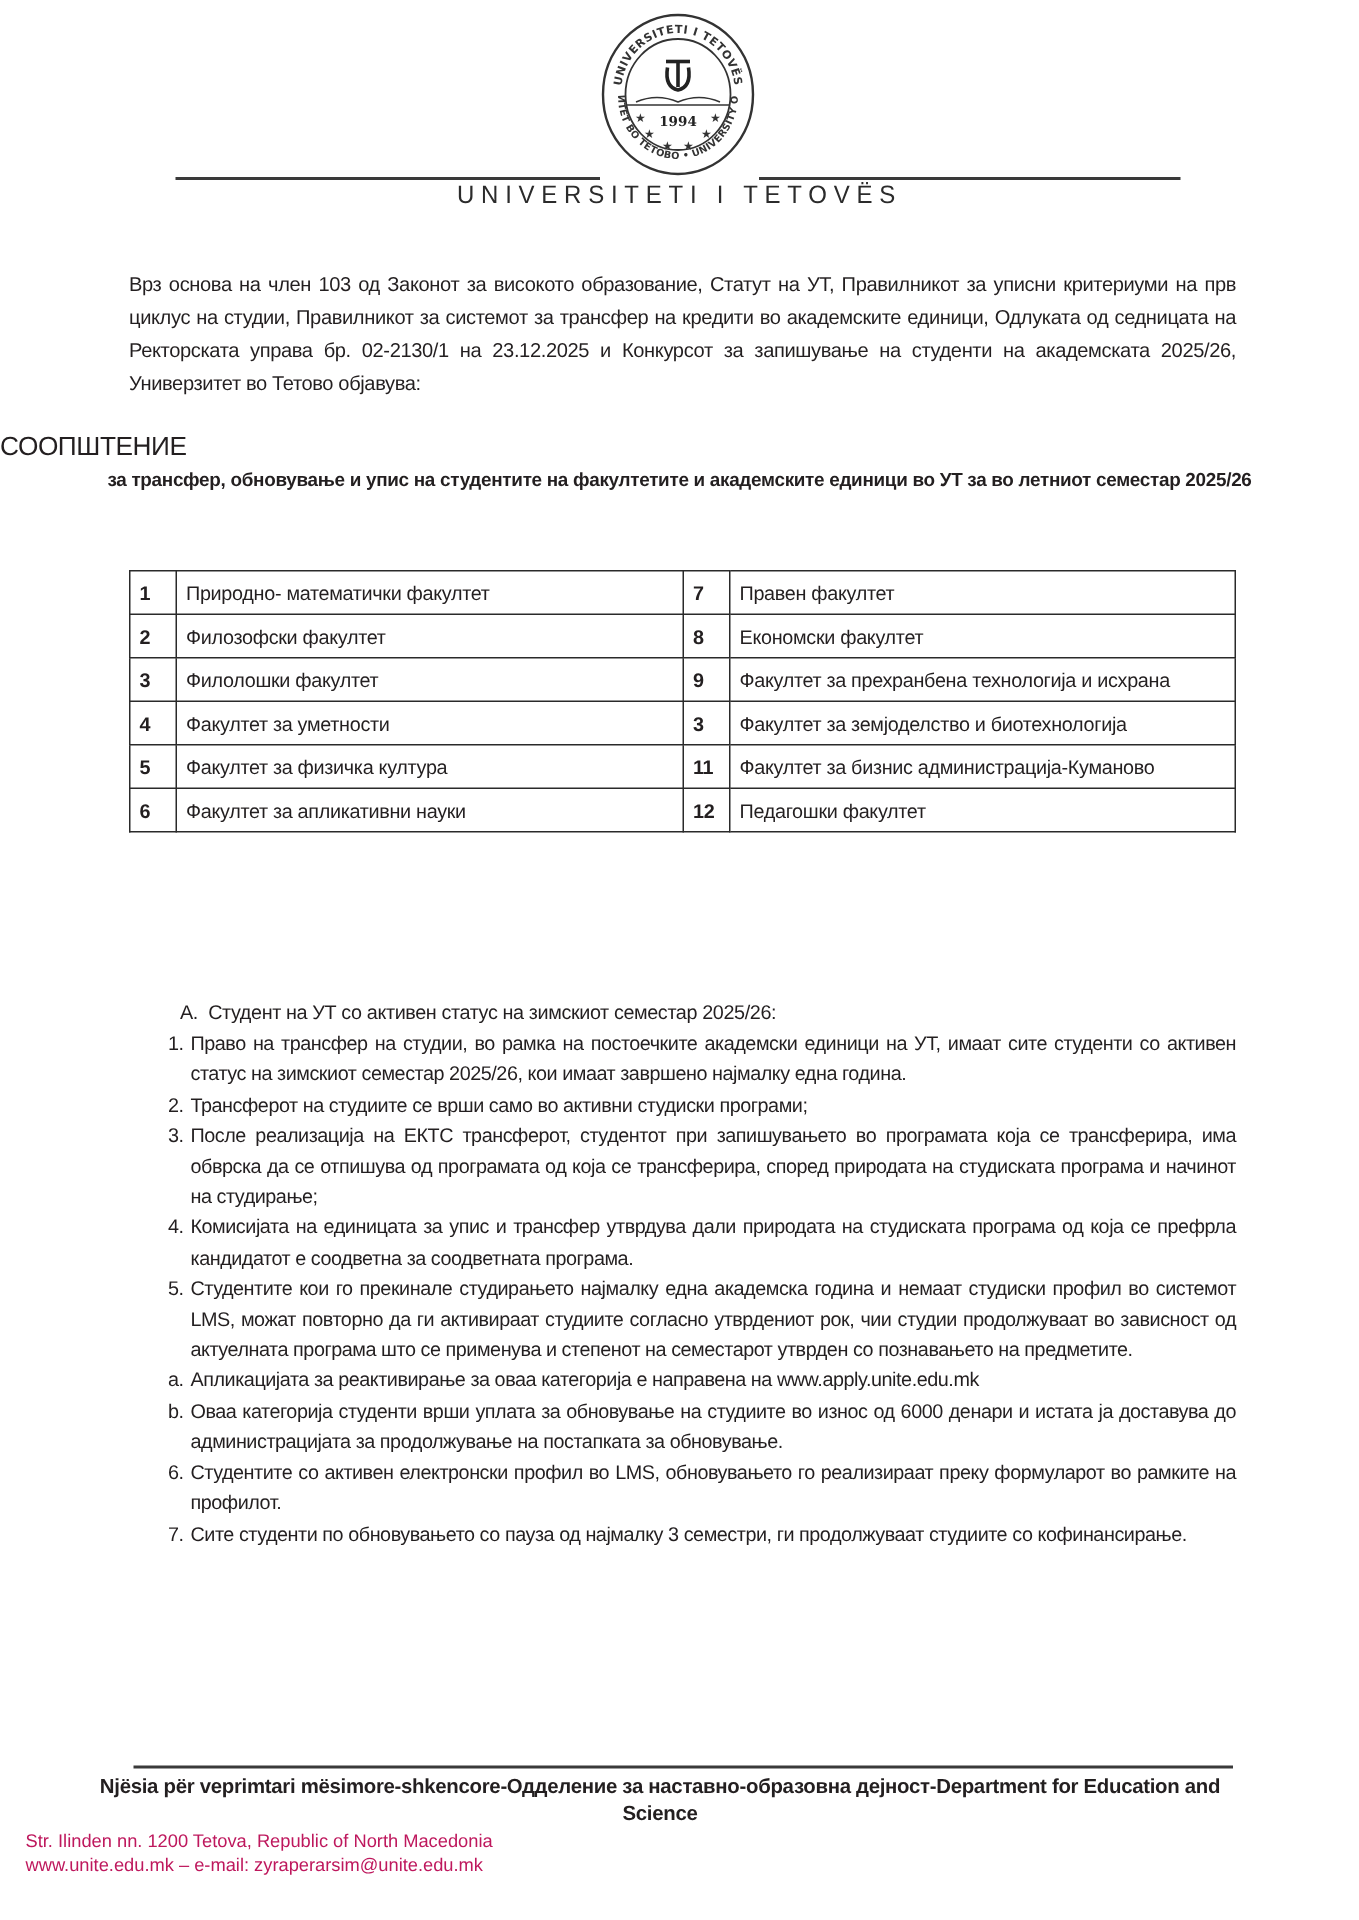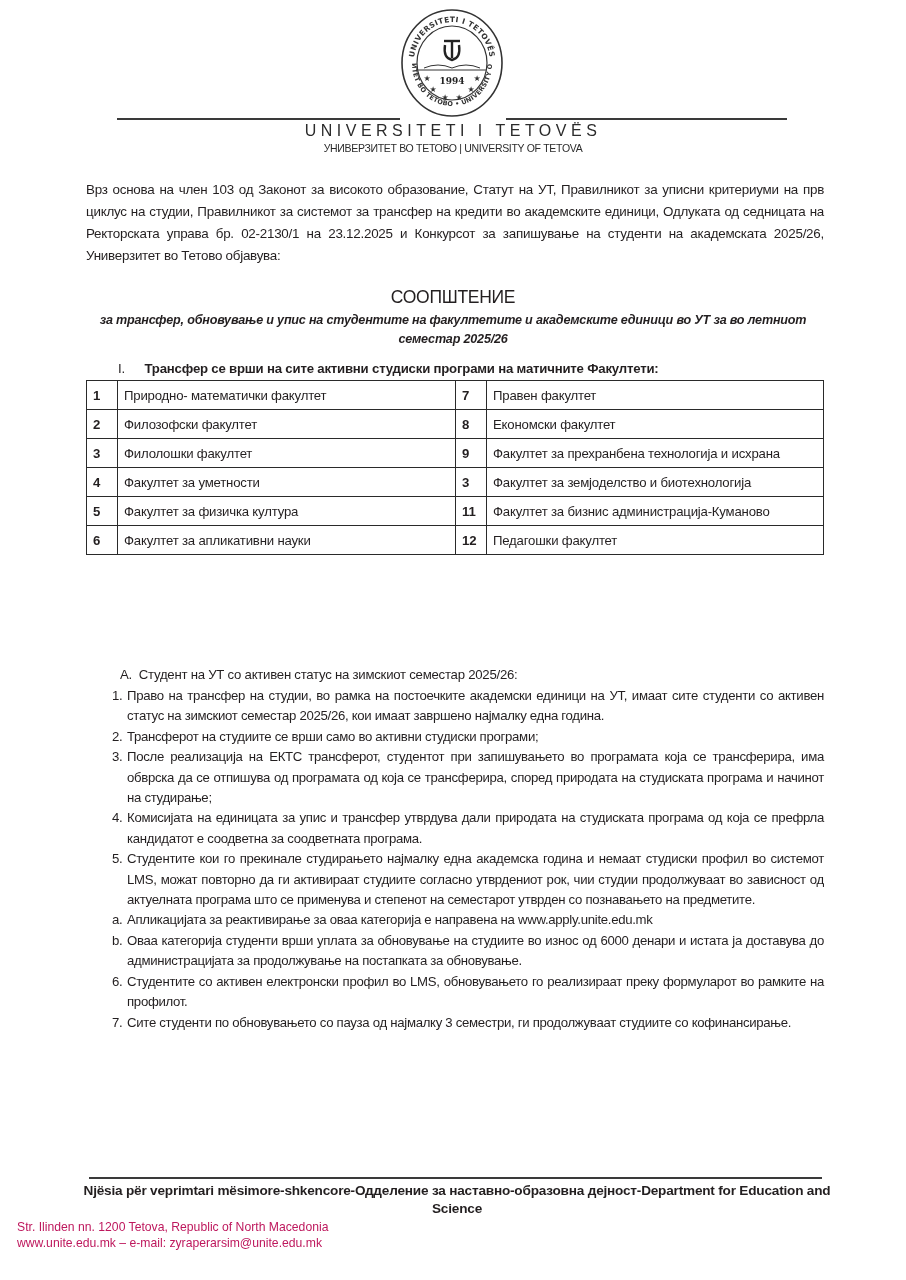--- a/index.html
+++ b/index.html
@@ -65,34 +65,32 @@
       width: 738px;
       font-size: 13.4px;
       line-height: 22px;
       text-align: justify;
       letter-spacing: -0.25px;
     }
     .title {
       position: absolute;
       left: 0; width: 906px;
       top: 287px;
-      text-align: center;
       font-size: 17.5px;
       letter-spacing: -0.3px;
     }
     .subtitle {
       position: absolute;
       left: 70px; width: 766px;
       top: 311px;
       text-align: center;
       font-size: 12.6px;
       font-weight: bold;
       line-height: 19px;
       letter-spacing: -0.2px;
-      font-style: italic;
     }
     .sec1 {
       position: absolute;
       left: 118px;
       top: 361px;
       font-size: 13.2px;
       font-weight: bold;
       letter-spacing: -0.2px;
     }
     .sec1 .num {
@@ -172,21 +170,21 @@
     .ftr-line {
       position: absolute;
       left: 89px;
       top: 1177px;
       width: 733px;
       height: 1.5px;
       background: #3a3a3a;
     }
     .ftr-dept {
       position: absolute;
-      left: 64px; width: 786px;
+      left: 47px; width: 786px;
       top: 1182px;
       text-align: center;
       font-size: 13.6px;
       font-weight: bold;
       line-height: 18px;
       letter-spacing: -0.2px;
     }
     .ftr-addr {
       position: absolute;
       left: 17px; width: 906px;
@@ -229,31 +227,26 @@
         <text x="33" y="84">★</text>
         <text x="71" y="84">★</text>
         <text x="45" y="92">★</text>
         <text x="59" y="92">★</text>
       </g>
     </svg>
   </div>
   <div class="hdr-line left"></div>
   <div class="hdr-line right"></div>
   <div class="uni-name">UNIVERSITETI I TETOVËS</div>
-  <div class="uni-sub">УНИВЕРЗИТЕТ ВО ТЕТОВО | UNIVERSITY OF TETOVA</div>
 
   <div class="intro">Врз основа на член 103 од Законот за високото образование, Статут на УТ, Правилникот за уписни критериуми на прв циклус на студии, Правилникот за системот за трансфер на кредити во академските единици, Одлуката од седницата на Ректорската управа бр. 02-2130/1 на 23.12.2025 и Конкурсот за запишување на студенти на академската 2025/26, Универзитет во Тетово објавува:</div>
 
   <div class="title">СООПШТЕНИЕ</div>
   <div class="subtitle">за трансфер, обновување и упис на студентите на факултетите и академските единици во УТ за во летниот семестар 2025/26</div>
 
-  <div class="sec1">
-    <span class="num">I.</span>
-    <span>Трансфер се врши на сите активни студиски програми на матичните Факултети:</span>
-  </div>
 
   <table class="fac">
     <tbody id="fac-body">
         <tr>
           <td class="n">1</td>
           <td class="nm">Природно- математички факултет</td>
           <td class="n2">7</td>
           <td class="nm2">Правен факултет</td>
         </tr>
         <tr>

